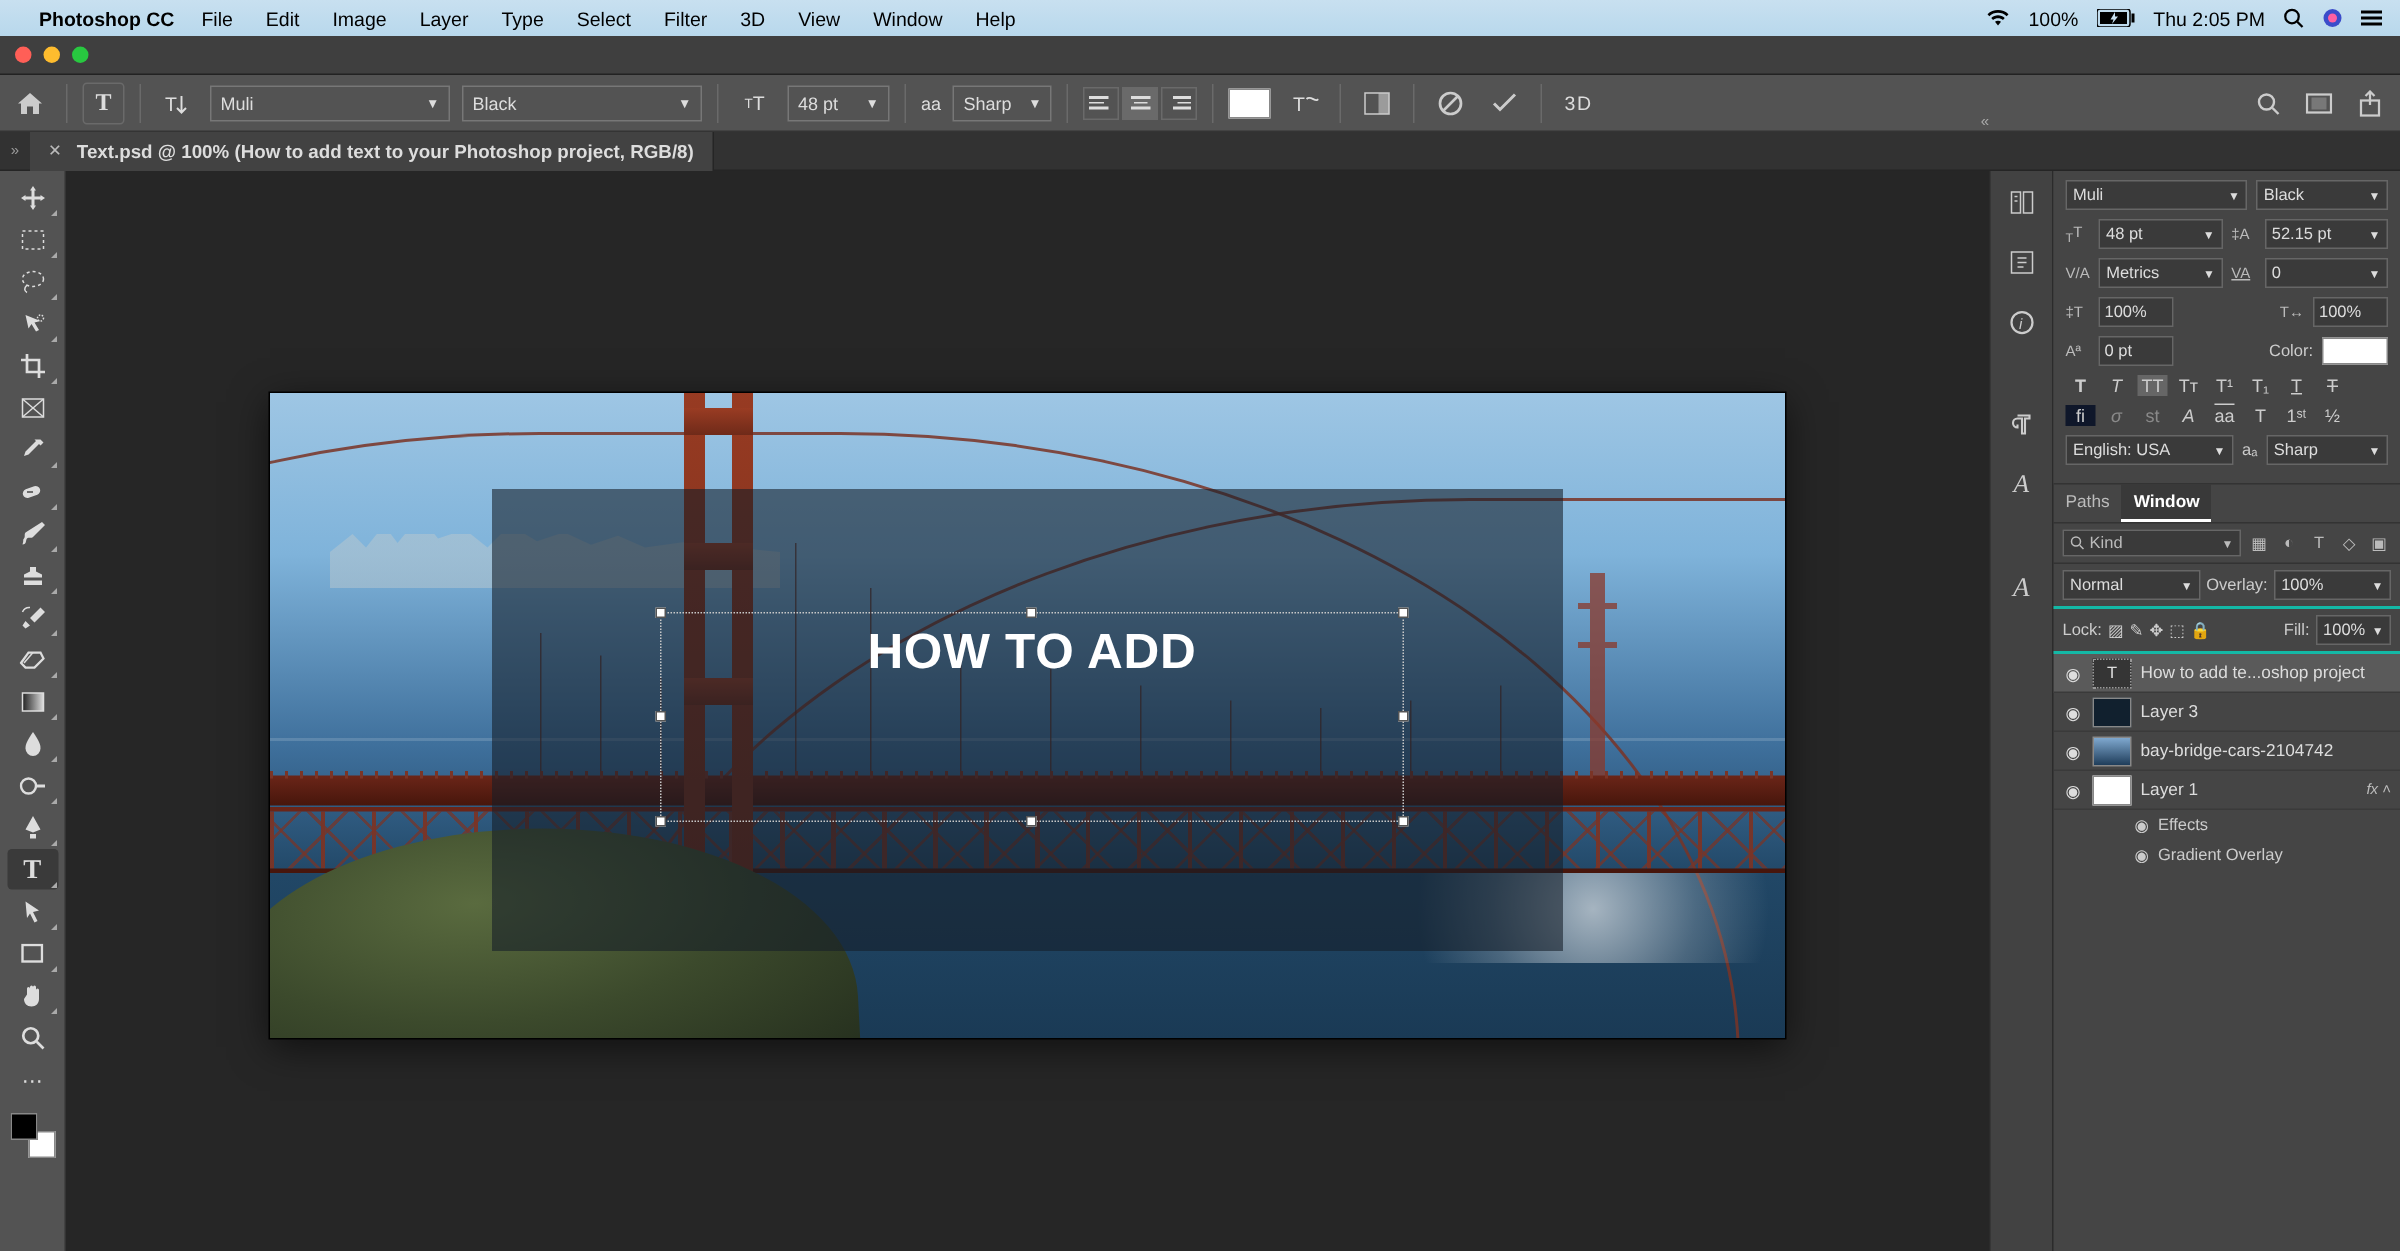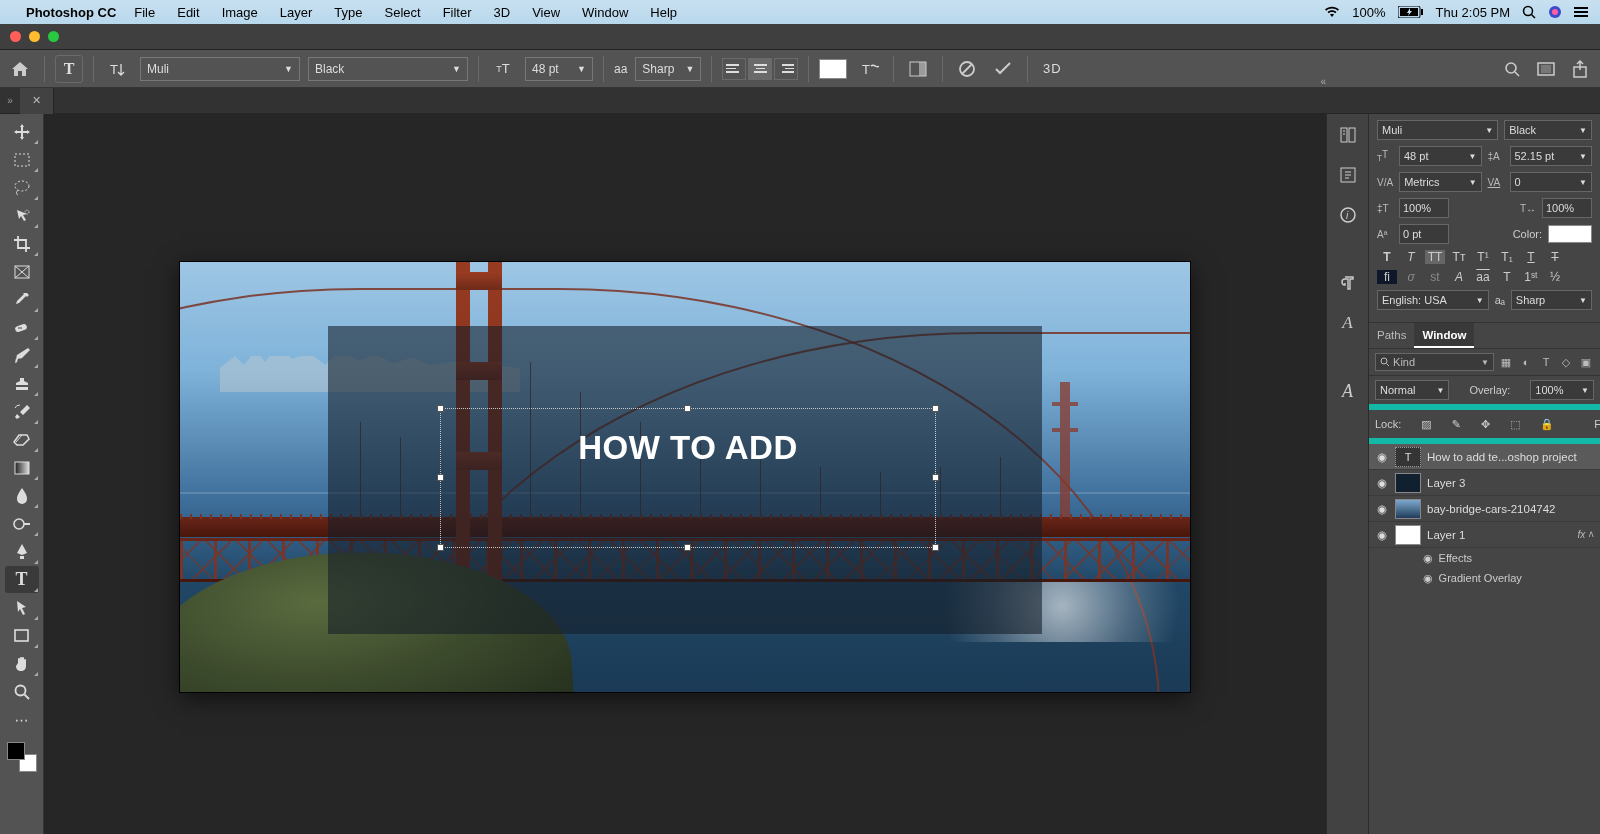--- a/index.html
+++ b/index.html
@@ -61,21 +61,21 @@
 .tower .leg{width:14px;height:100%;background:linear-gradient(#9a3c23,#6f2a19)}
 .tower .beam{position:absolute;left:0;right:0;height:18px;background:linear-gradient(#9a3c23,#6f2a19)}
 .tower .b1{top:40px}.tower .b2{top:130px}.tower .b3{top:220px}
 .cable{position:absolute;border:2px solid #7a3426;border-bottom:none;border-radius:600px 600px 0 0/420px 420px 0 0;opacity:.85}
 .cable.c1{left:-420px;top:26px;width:1400px;height:480px}
 .cable.c2{left:200px;top:70px;width:1500px;height:430px}
 .susp{position:absolute;top:120px;bottom:176px;width:1px;background:rgba(90,40,28,.7)}
 .overlay{position:absolute;left:148px;top:64px;width:714px;height:308px;background:rgba(20,30,40,.58)}
 .txtbox{position:absolute;left:260px;top:146px;width:496px;height:140px;border:1px dotted #c8c8c8}
 .txtbox .line{position:absolute;left:0;right:0;text-align:center;color:#fff;font-weight:800;font-size:33px;letter-spacing:.5px}
-.txtbox .l1{top:20px}.txtbox .l2{top:50px}.txtbox .l3{top:94px}
+.txtbox .l1{top:6px}.txtbox .l2{top:50px}.txtbox .l3{top:94px}
 .handle{position:absolute;width:7px;height:7px;background:#fff;border:1px solid #555}
 .h-tl{left:-4px;top:-4px}.h-tm{left:calc(50% - 4px);top:-4px}.h-tr{right:-4px;top:-4px}
 .h-ml{left:-4px;top:calc(50% - 4px)}.h-mr{right:-4px;top:calc(50% - 4px)}
 .h-bl{left:-4px;bottom:-4px}.h-bm{left:calc(50% - 4px);bottom:-4px}.h-br{right:-4px;bottom:-4px}
 .hills{position:absolute;left:-30px;bottom:-20px;width:420px;height:160px;background:radial-gradient(ellipse at 40% 30%,#5a6b3f 0%,#3c4a2c 50%,#252f1e 100%);border-radius:60% 70% 0 0/80% 100% 0 0;transform:rotate(-3deg)}
 .foam{position:absolute;right:0;bottom:50px;width:320px;height:60px;background:radial-gradient(circle at 60% 40%,rgba(255,255,255,.6) 0%,rgba(255,255,255,.2) 35%,transparent 60%)}
 .rightdock{width:42px;background:#424242;border-left:1px solid #2b2b2b;display:flex;flex-direction:column;align-items:center;padding-top:8px;gap:14px}
 .rightdock .ricon{width:26px;height:26px;display:flex;align-items:center;justify-content:center;color:#ccc;font-size:15px}
 .panels{width:232px;background:#454545;border-left:1px solid #2b2b2b;display:flex;flex-direction:column}
 .ptabs{display:flex;height:28px;border-bottom:1px solid #333;align-items:flex-end;font-size:11.5px}
@@ -87,21 +87,21 @@
 .pdd .caret{margin-left:auto;font-size:8px}
 .nin{width:50px;height:20px;background:#3a3a3a;border:1px solid #666;color:#ddd;padding:0 3px;font-size:11px}
 .lbl{font-size:10px;color:#bbb;min-width:16px}
 .tticons{display:flex;gap:4px;font-size:12px;color:#ccc}
 .tticons span{width:20px;text-align:center}
 .layerspanel{flex:1;display:flex;flex-direction:column}
 .lptabs{display:flex;height:26px;border-bottom:1px solid #333;font-size:11.5px}
 .lfilter{display:flex;align-items:center;gap:4px;padding:4px 6px;border-bottom:1px solid #333;font-size:11px}
 .lfilter .srch{flex:1;height:18px;background:#3a3a3a;border:1px solid #666;display:flex;align-items:center;padding:0 4px;color:#bbb}
 .lfilter .ficon{width:16px;text-align:center;color:#bbb;font-size:11px}
-.loptrow{display:flex;align-items:center;gap:20px;padding:4px 6px;border-bottom:6px solid #14b8a6;font-size:11px}
+.loptrow{display:flex;align-items:center;gap:4px;padding:4px 6px;border-bottom:2px solid #14b8a6;font-size:11px}
 .llist{flex:1;overflow:auto}
 .lrow{display:flex;align-items:center;height:26px;padding:0 6px;gap:6px;border-bottom:1px solid #3a3a3a;font-size:11.5px;color:#ddd}
 .lrow.sel{background:#5a5a5a}
 .eye{width:14px;text-align:center;color:#ddd}
 .lthumb{width:26px;height:20px;background:#fff;border:1px solid #888;display:flex;align-items:center;justify-content:center;font-size:11px;color:#333}
 .lthumb.t{background:#353535;color:#ddd;border:1px dotted #999}
 .lthumb.img{background:linear-gradient(#7fa8cf,#1f3d5a)}
 .fx{margin-left:auto;font-style:italic;font-size:10px;color:#bbb}
 .sub{padding-left:54px;font-size:11px;height:20px;display:flex;align-items:center;gap:6px;color:#ccc}
 .panelcollapse{position:absolute;right:274px;top:76px;color:#aaa;font-size:10px}
@@ -271,20 +271,21 @@
           <path d="M8 1v9M5 4l3-3 3 3" fill="none" stroke="#ccc" stroke-width="1.5"></path>
         </svg>
       </div>
   </div>
 </div>
 
 <div class="tabstrip">
   <div class="hintarrow">»</div>
   <div class="doctab">
     <span style="font-size:11px;color:#bbb">✕</span>
+    <span style="font-weight:600">Text.psd @ 100% (How to add  text to your  Photoshop project, RGB/8)</span>
   </div>
   <div class="panelcollapse">«</div>
 </div>
 
 <div class="main">
 
   <div class="toolcol">
     <div class="tool">
         <svg width="16" height="16" viewBox="0 0 16 16">
           <path d="M8 0l2 3H9v4h4V6l3 2-3 2V9H9v4h1l-2 3-2-3h1V9H3v1L0 8l3-2v1h4V3H6z" fill="#ddd"></path>

